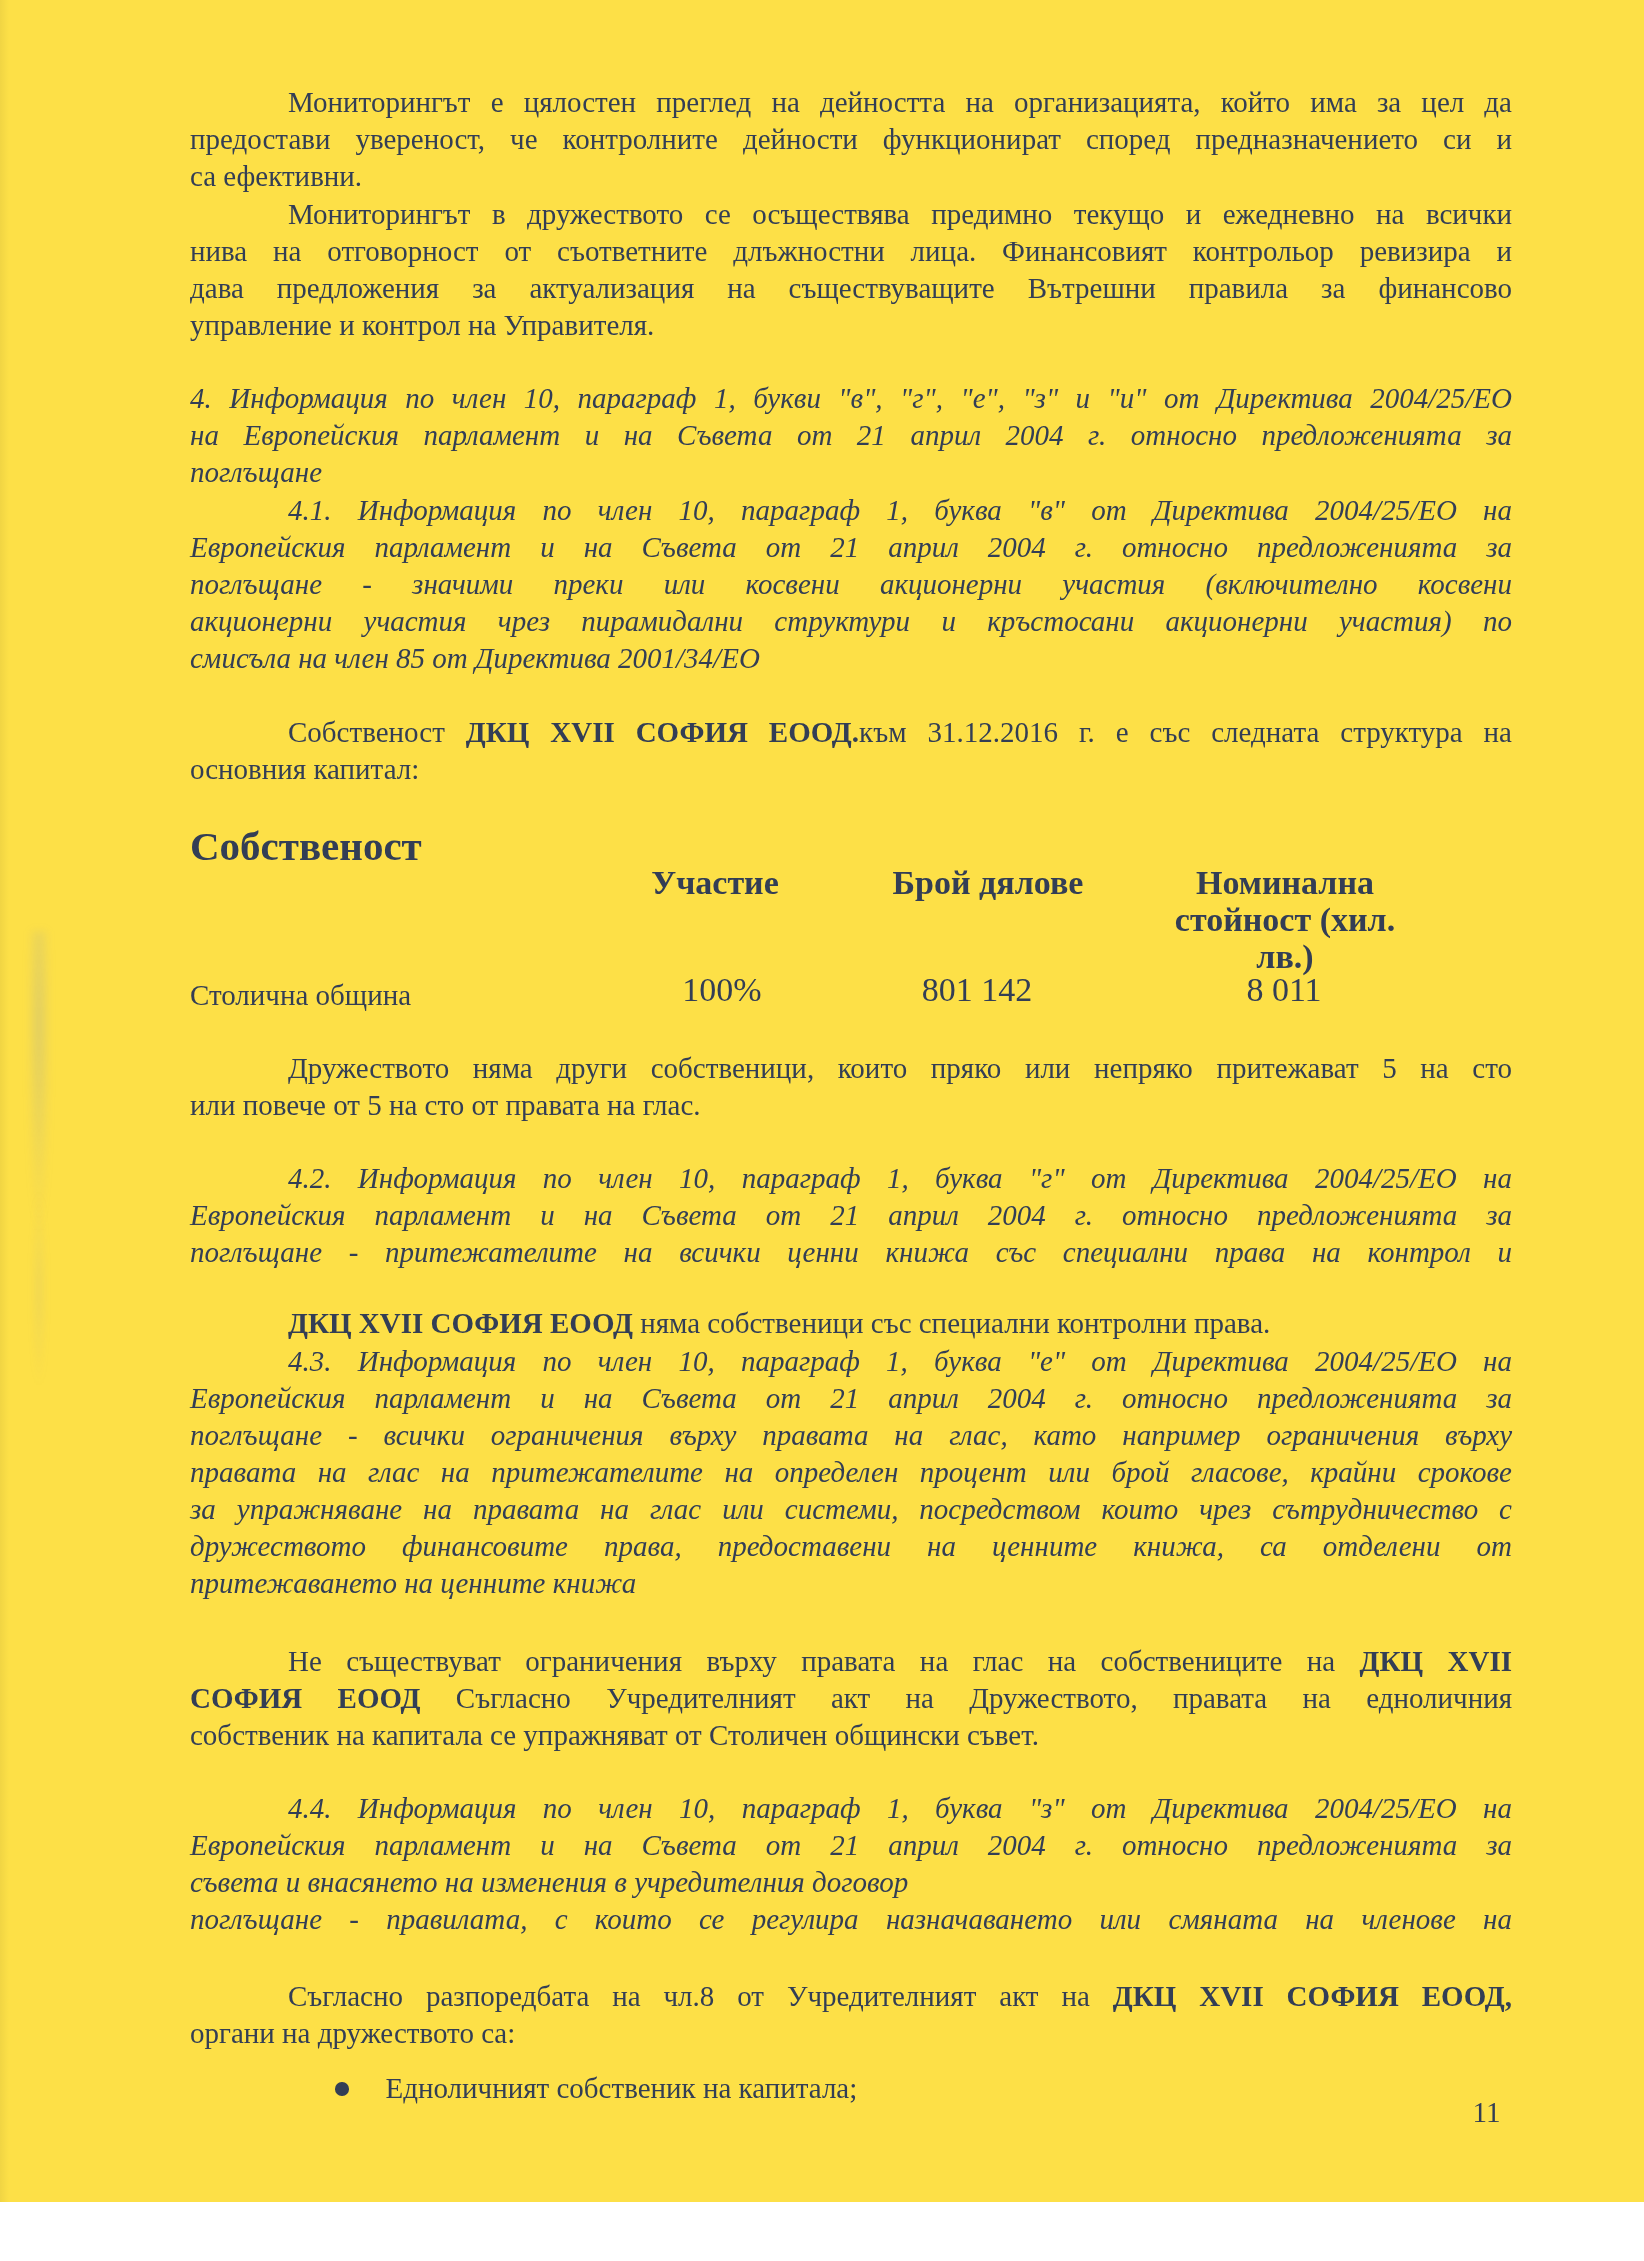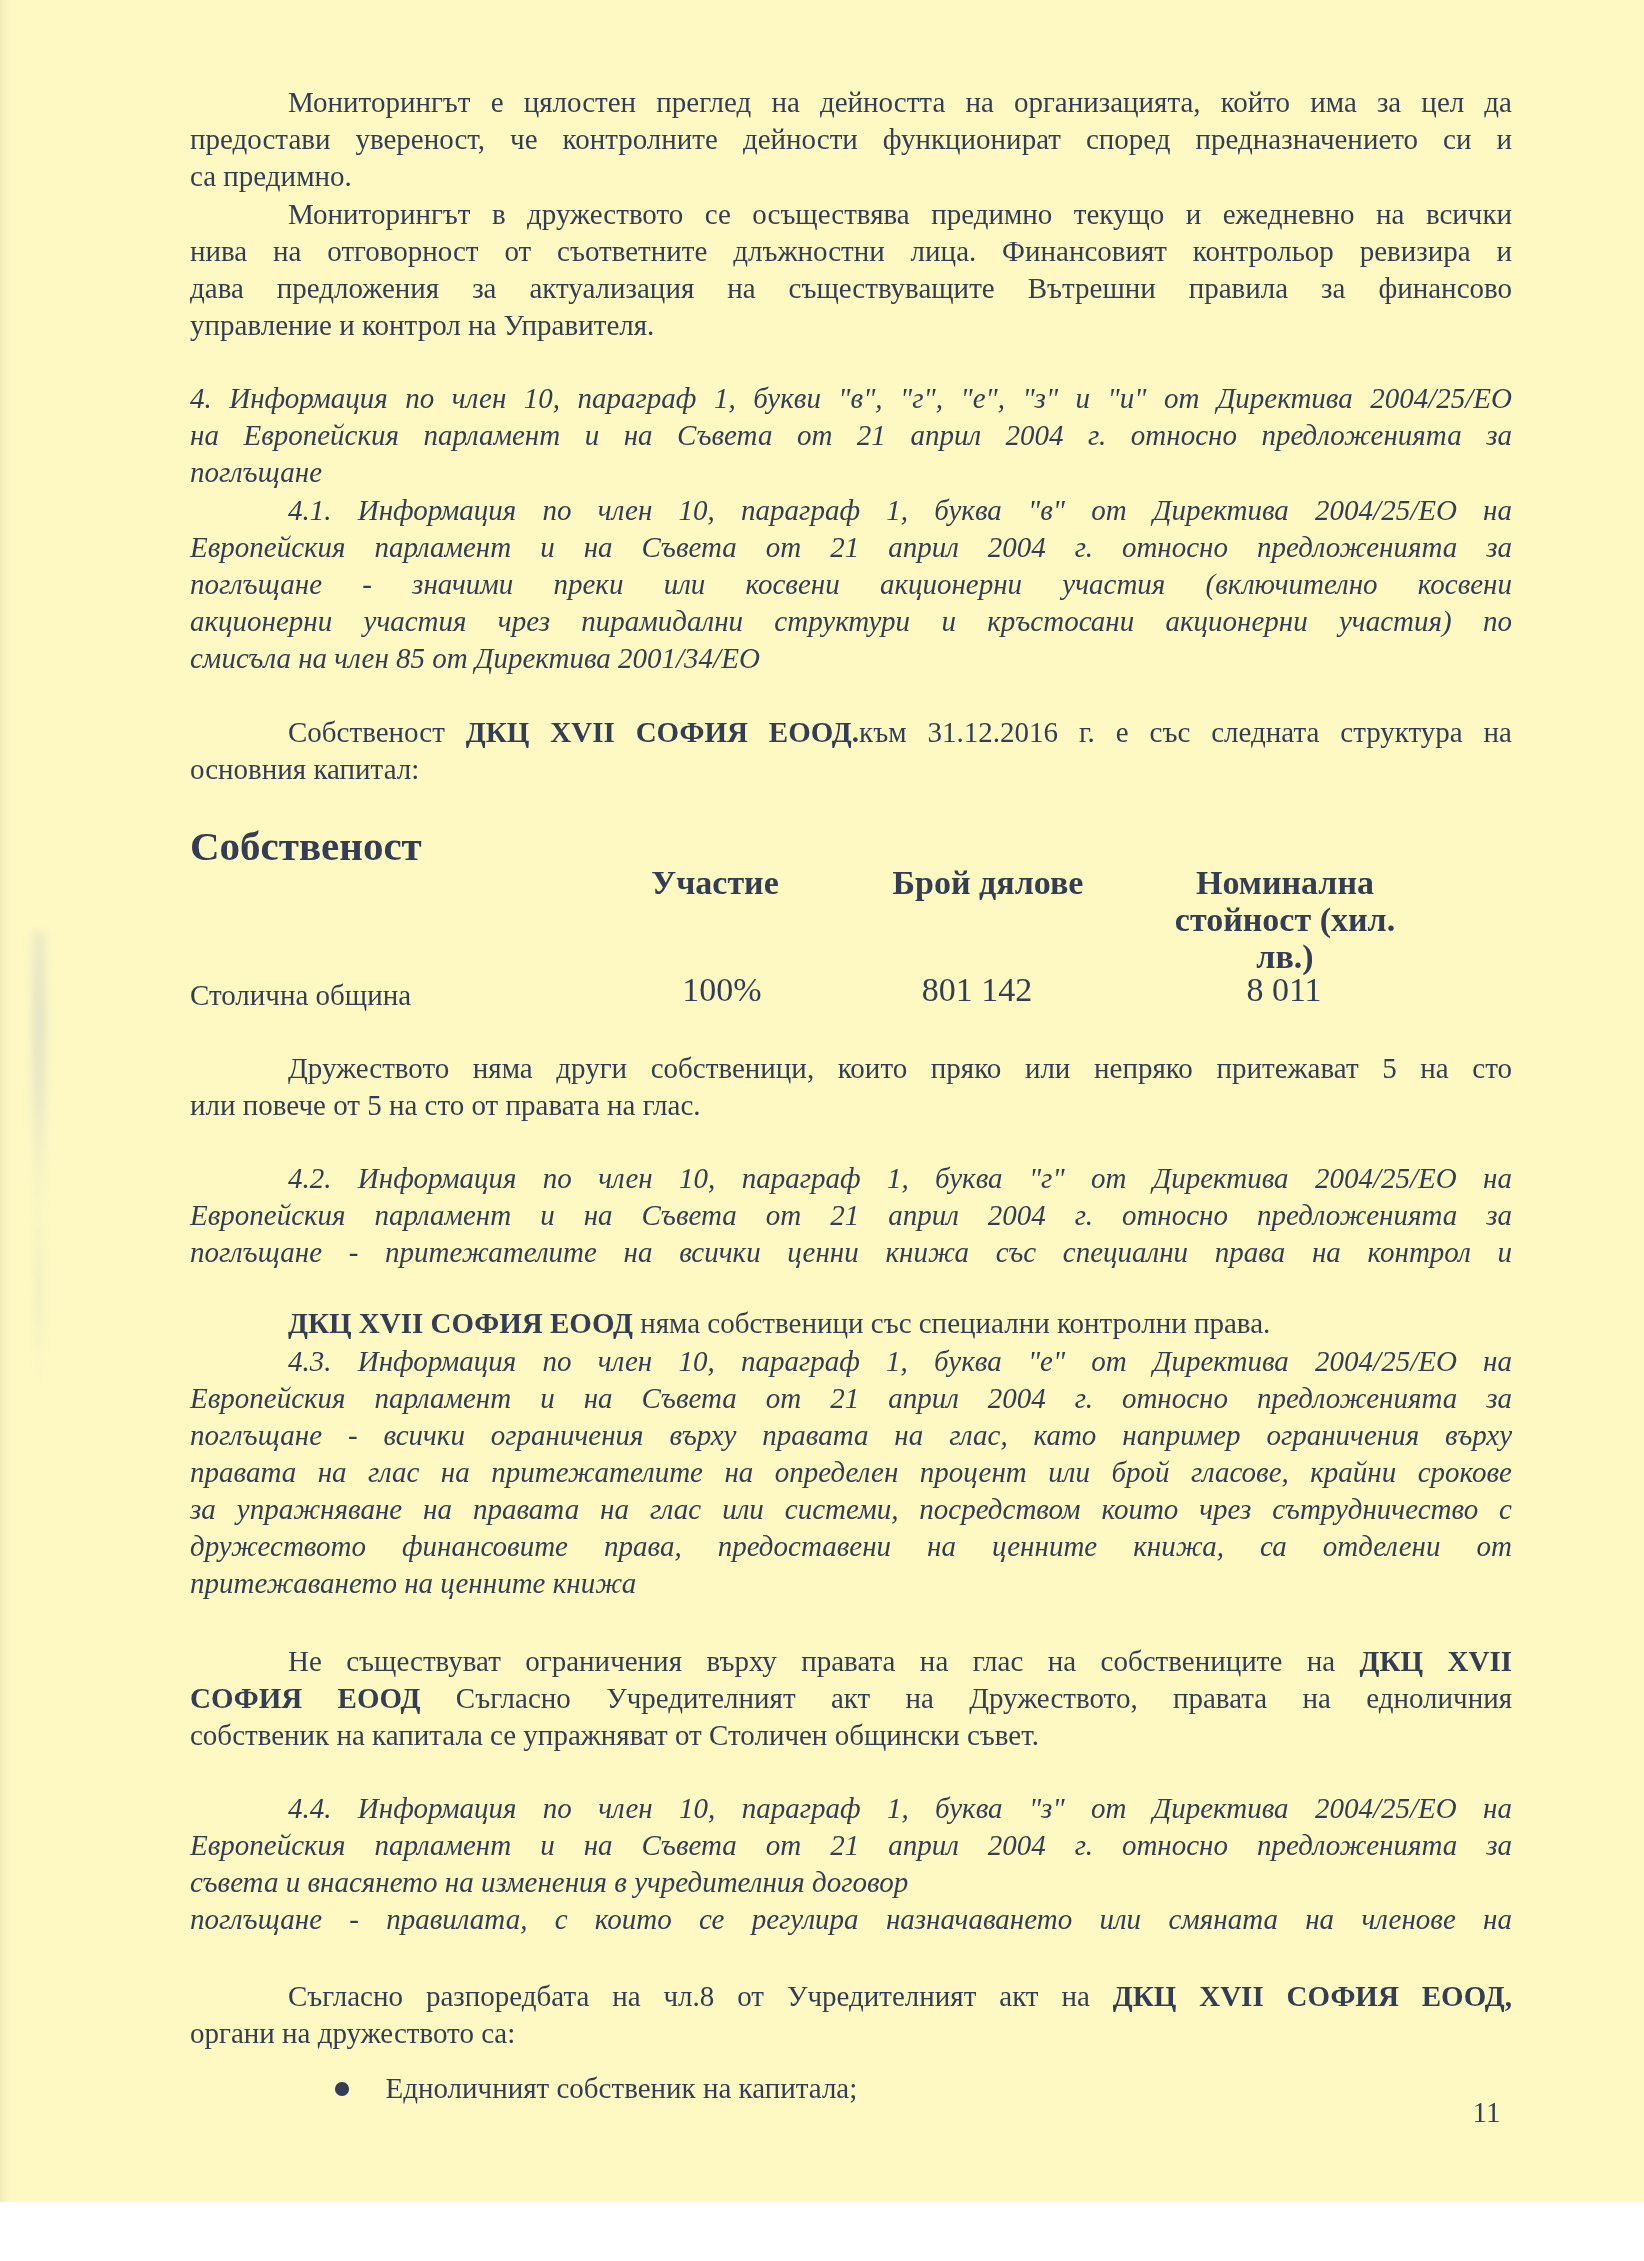--- a/index.html
+++ b/index.html
@@ -1,20 +1,20 @@
 <!DOCTYPE html>
 <html style="font-size:10.3px"><head>
 <meta charset="utf-8">
 <title>Document page 11</title>
 <style>
   html,body{margin:0;padding:0;background:#9a9a9a;}
   .page{
     position:relative;
     width:1644px;height:2261px;
-    background:#fef9c3;
+    background:#fde047;
     font-family:"Liberation Serif","DejaVu Serif",serif;
     color:#333e55;
     overflow:hidden;
   }
   
   .blk{position:absolute;left:190px;width:1322px;}
   .line{font-size:29px;line-height:37px;height:37px;}
   .j{text-align:justify;}
   .j::after{content:"";display:inline-block;width:100%;height:0;}
   .ind{text-indent:98px;}
@@ -70,21 +70,21 @@
 <div class="page">
 
   <div class="edge-shade"></div>
   <div class="smudge"></div>
   <div class="smudge2"></div>
 
   <div id="doc">
       <div class="blk b-p1">
         <div class="line j ind">Мониторингът е цялостен преглед на дейността на организацията, който има за цел да</div>
         <div class="line j">предостави увереност, че контролните дейности функционират според предназначението си и</div>
-        <div class="line">са предимно.</div>
+        <div class="line">са ефективни.</div>
       </div>
       <div class="blk b-p2">
         <div class="line j ind">Мониторингът в дружеството се осъществява предимно текущо и ежедневно на всички</div>
         <div class="line j">нива на отговорност от съответните длъжностни лица. Финансовият контрольор ревизира и</div>
         <div class="line j">дава предложения за актуализация на съществуващите Вътрешни правила за финансово</div>
         <div class="line">управление и контрол на Управителя.</div>
       </div>
       <div class="blk b-h4 it">
         <div class="line j">4. Информация по член 10, параграф 1, букви "в", "г", "е", "з" и "и" от Директива 2004/25/ЕО</div>
         <div class="line j">на Европейския парламент и на Съвета от 21 април 2004 г. относно предложенията за</div>

